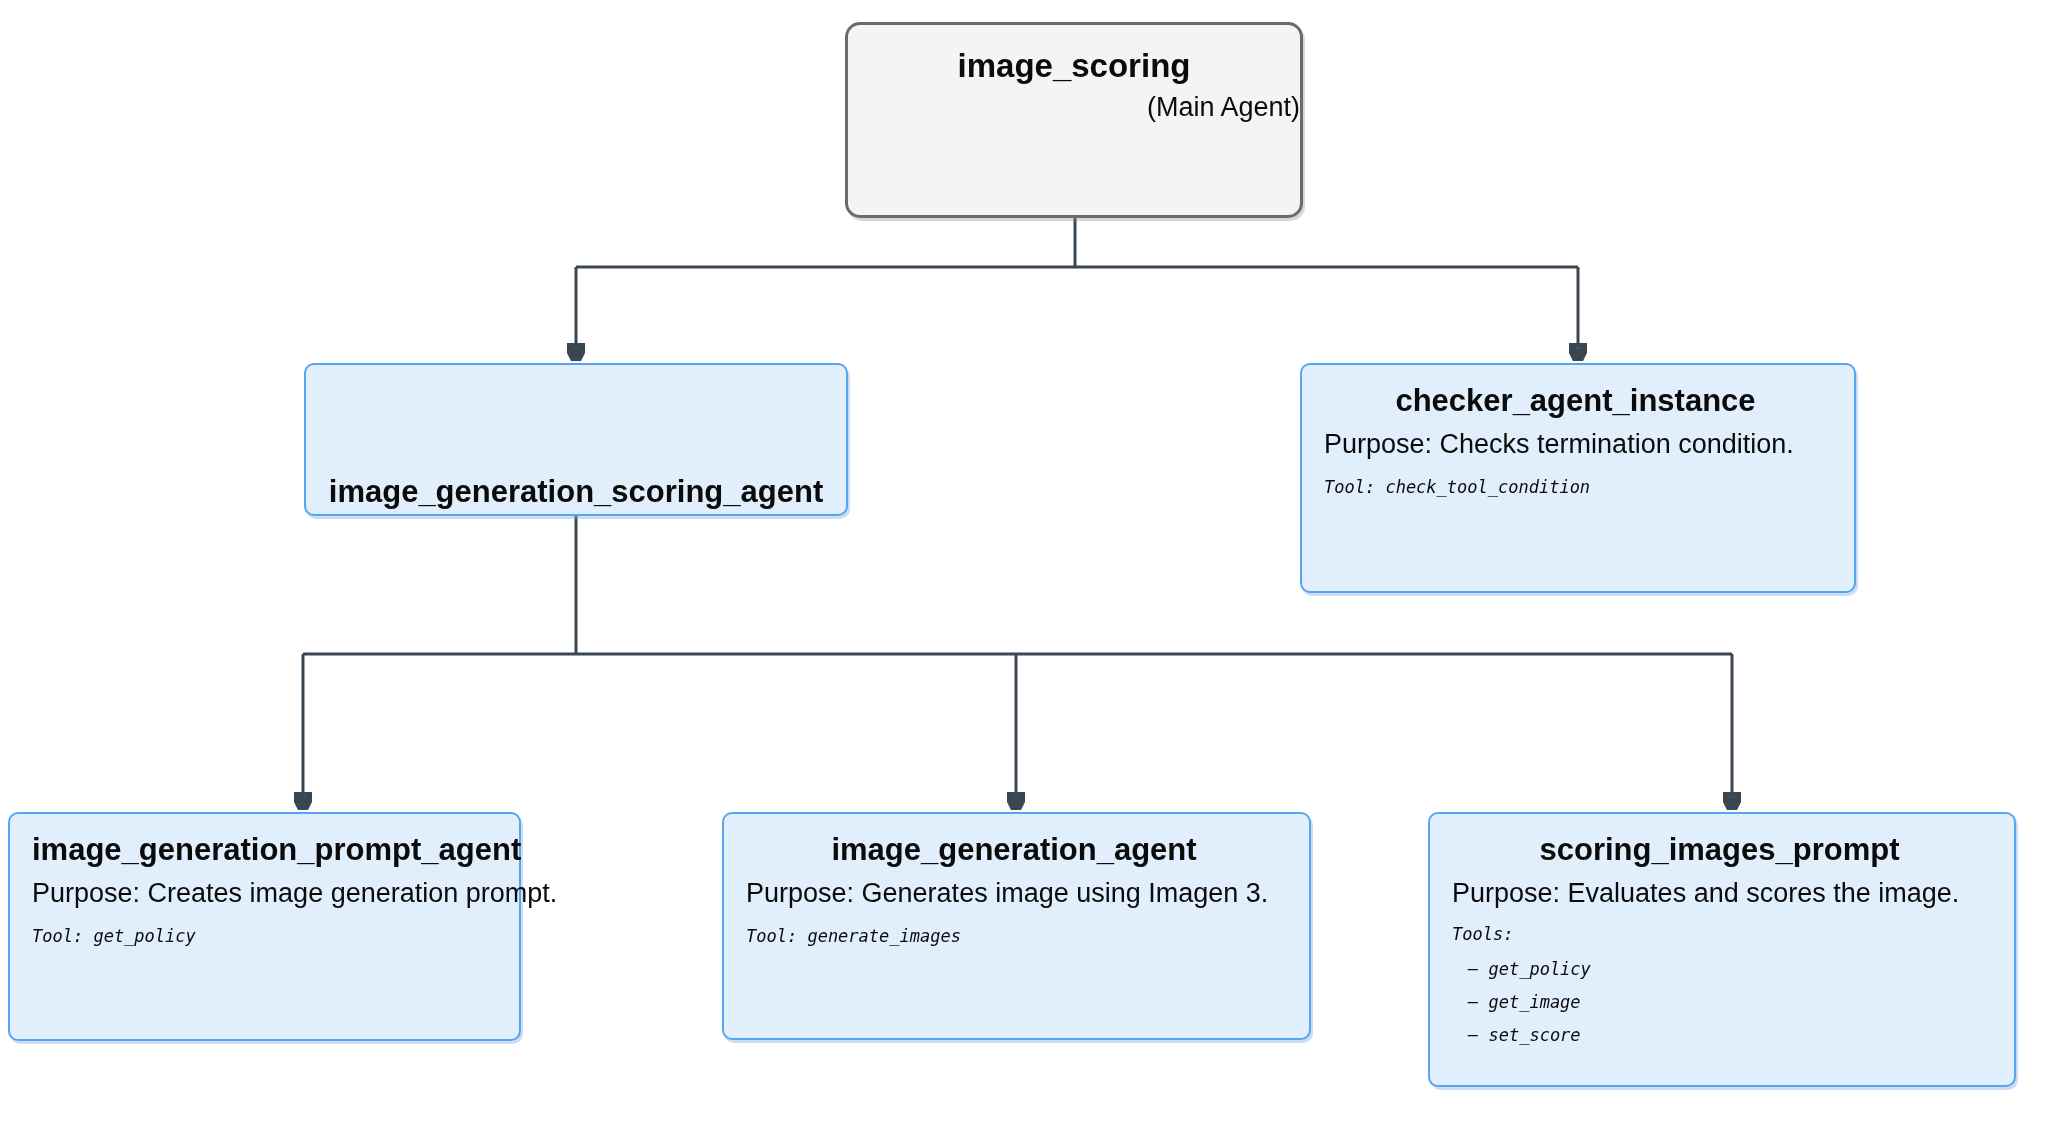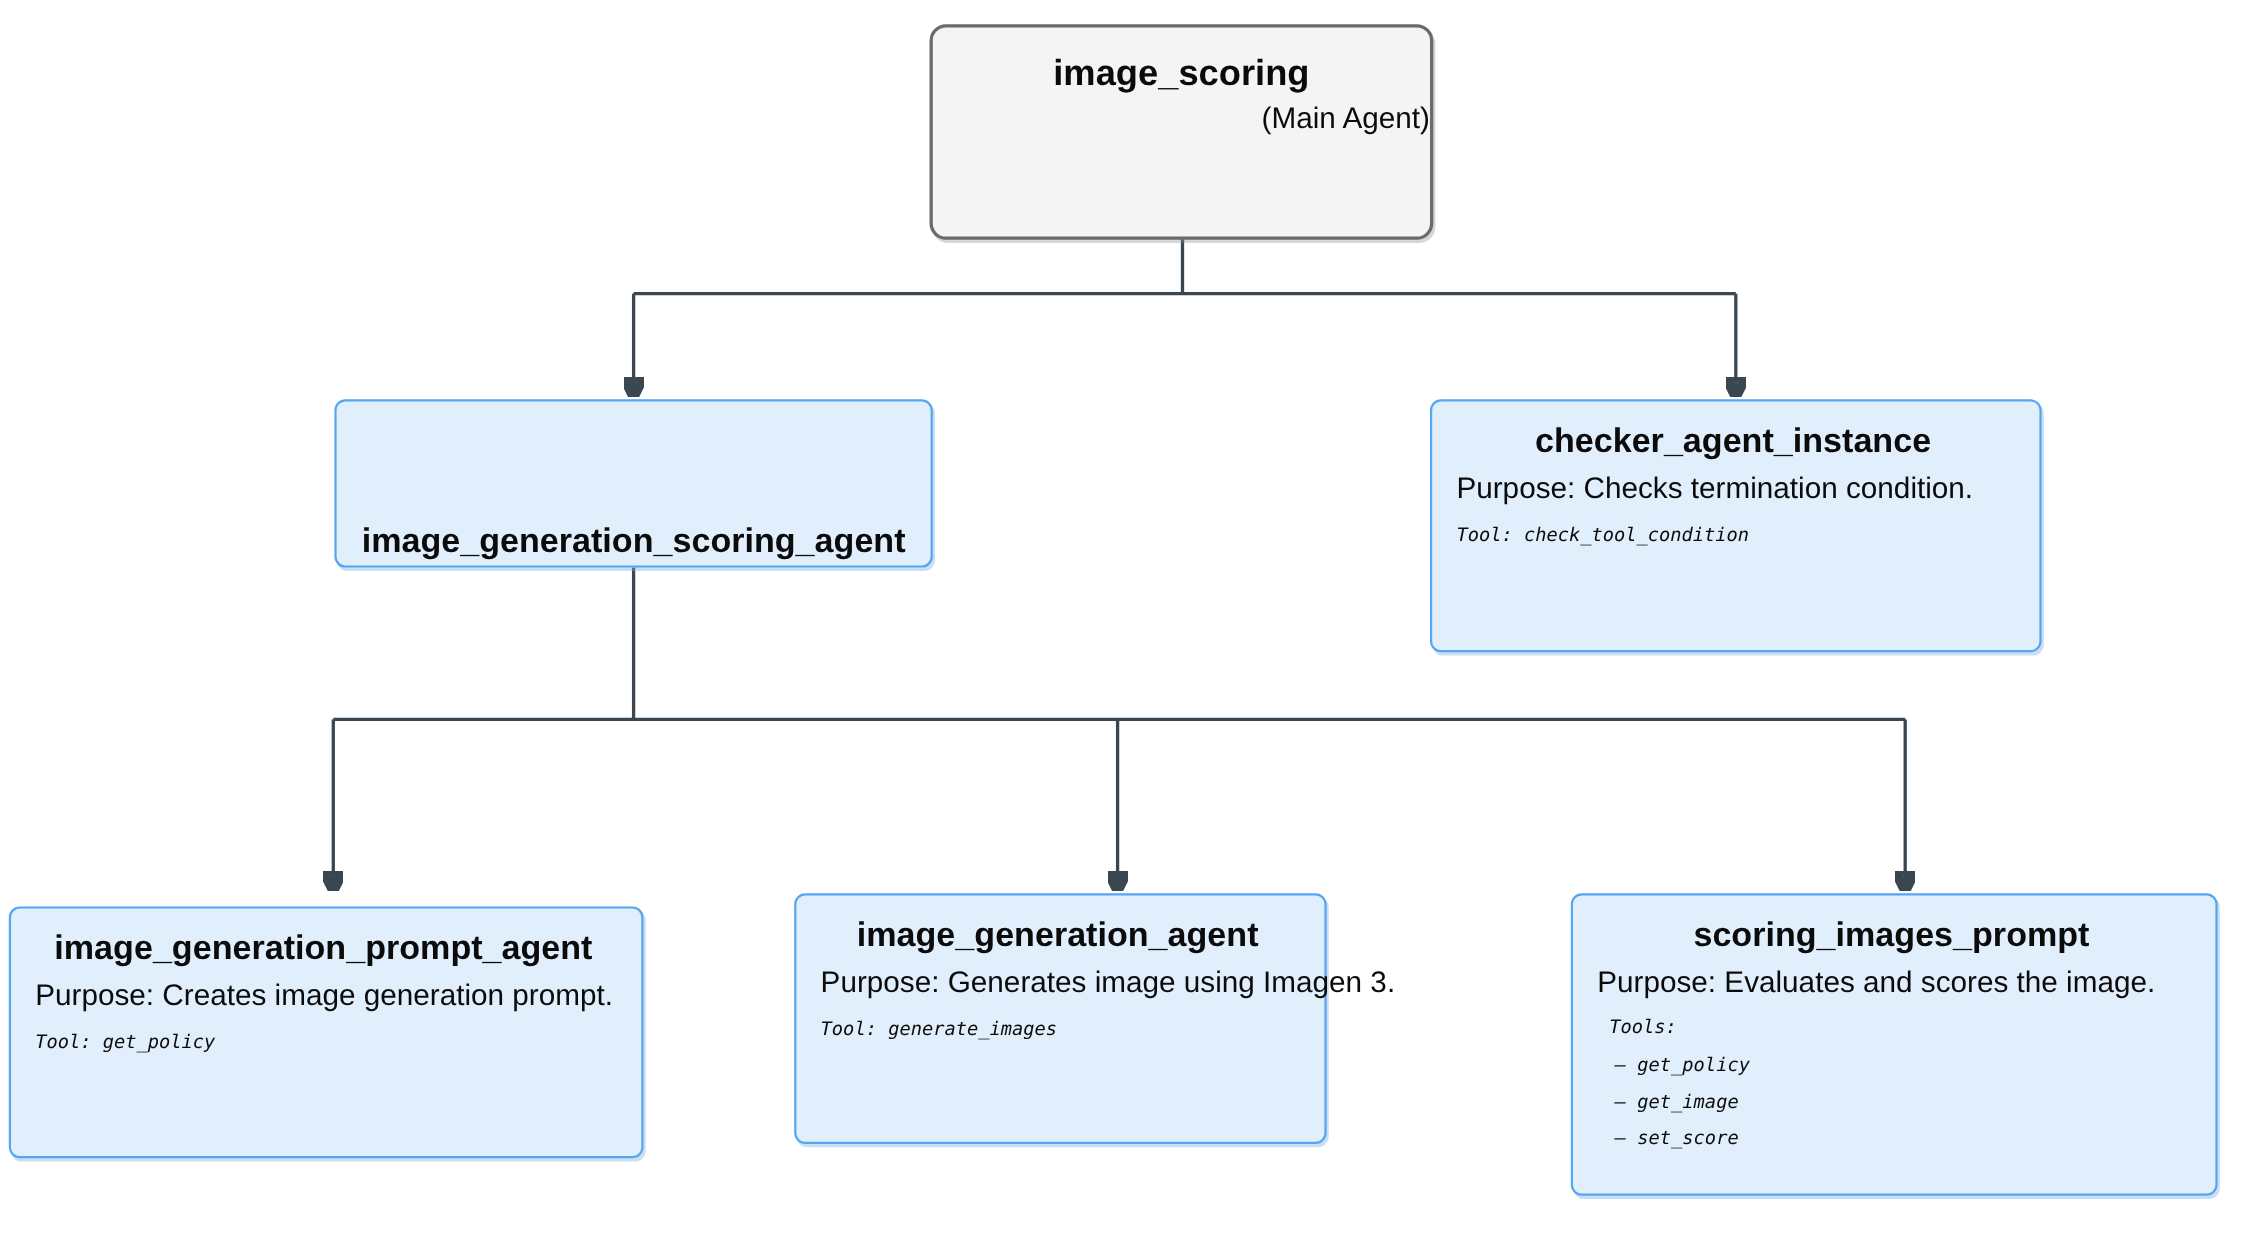--- a/index.html
+++ b/index.html
@@ -33,29 +33,29 @@
     box-shadow:2px 3px 0 rgba(140,140,140,0.35);
     text-align:center;
   }
   .title{font-size:31px;font-weight:bold;line-height:44px;text-align:center;white-space:nowrap;}
   .node-main .title{font-size:33px;line-height:46px;padding-top:18px;}
   .subtitle{font-size:27px;line-height:36px;text-align:right;}
   .center-label{display:flex;align-items:flex-end;justify-content:center;}
   .info{padding:14px 27px 0 22px;}
   .purpose{font-size:27px;line-height:43px;white-space:nowrap;}
   .mono{font-family:"DejaVu Sans Mono","Liberation Mono",monospace;font-size:17px;line-height:42px;white-space:pre;font-style:italic;}
-  .tools-label{line-height:38px;margin-left:11px;}
+  .tools-label{line-height:38px;}
   .tool-item{line-height:33px;padding-left:16px;}
 
   
   #node-main{left:845px;top:22px;width:458px;height:196px;}
   #node-scoring-agent{left:304px;top:363px;width:544px;height:153px;}
   #node-checker{left:1300px;top:363px;width:556px;height:230px;}
-  #node-prompt-agent{left:8px;top:812px;width:577px;height:229px;margin-top:12px;}
-  #node-generation-agent{left:722px;top:812px;width:484px;height:228px;}
+  #node-prompt-agent{left:8px;top:812px;width:513px;height:229px;}
+  #node-generation-agent{left:722px;top:812px;width:589px;height:228px;}
   #node-scoring-prompt{left:1428px;top:812px;width:588px;height:275px;}
 </style>
 </head>
 <body>
 
 <div id="canvas">
 
   <svg id="edges" viewBox="0 0 2048 1136" xmlns="http://www.w3.org/2000/svg">
     <defs>
       <marker id="arrow" markerUnits="strokeWidth" markerWidth="6" markerHeight="6" refX="5" refY="3" orient="auto">

